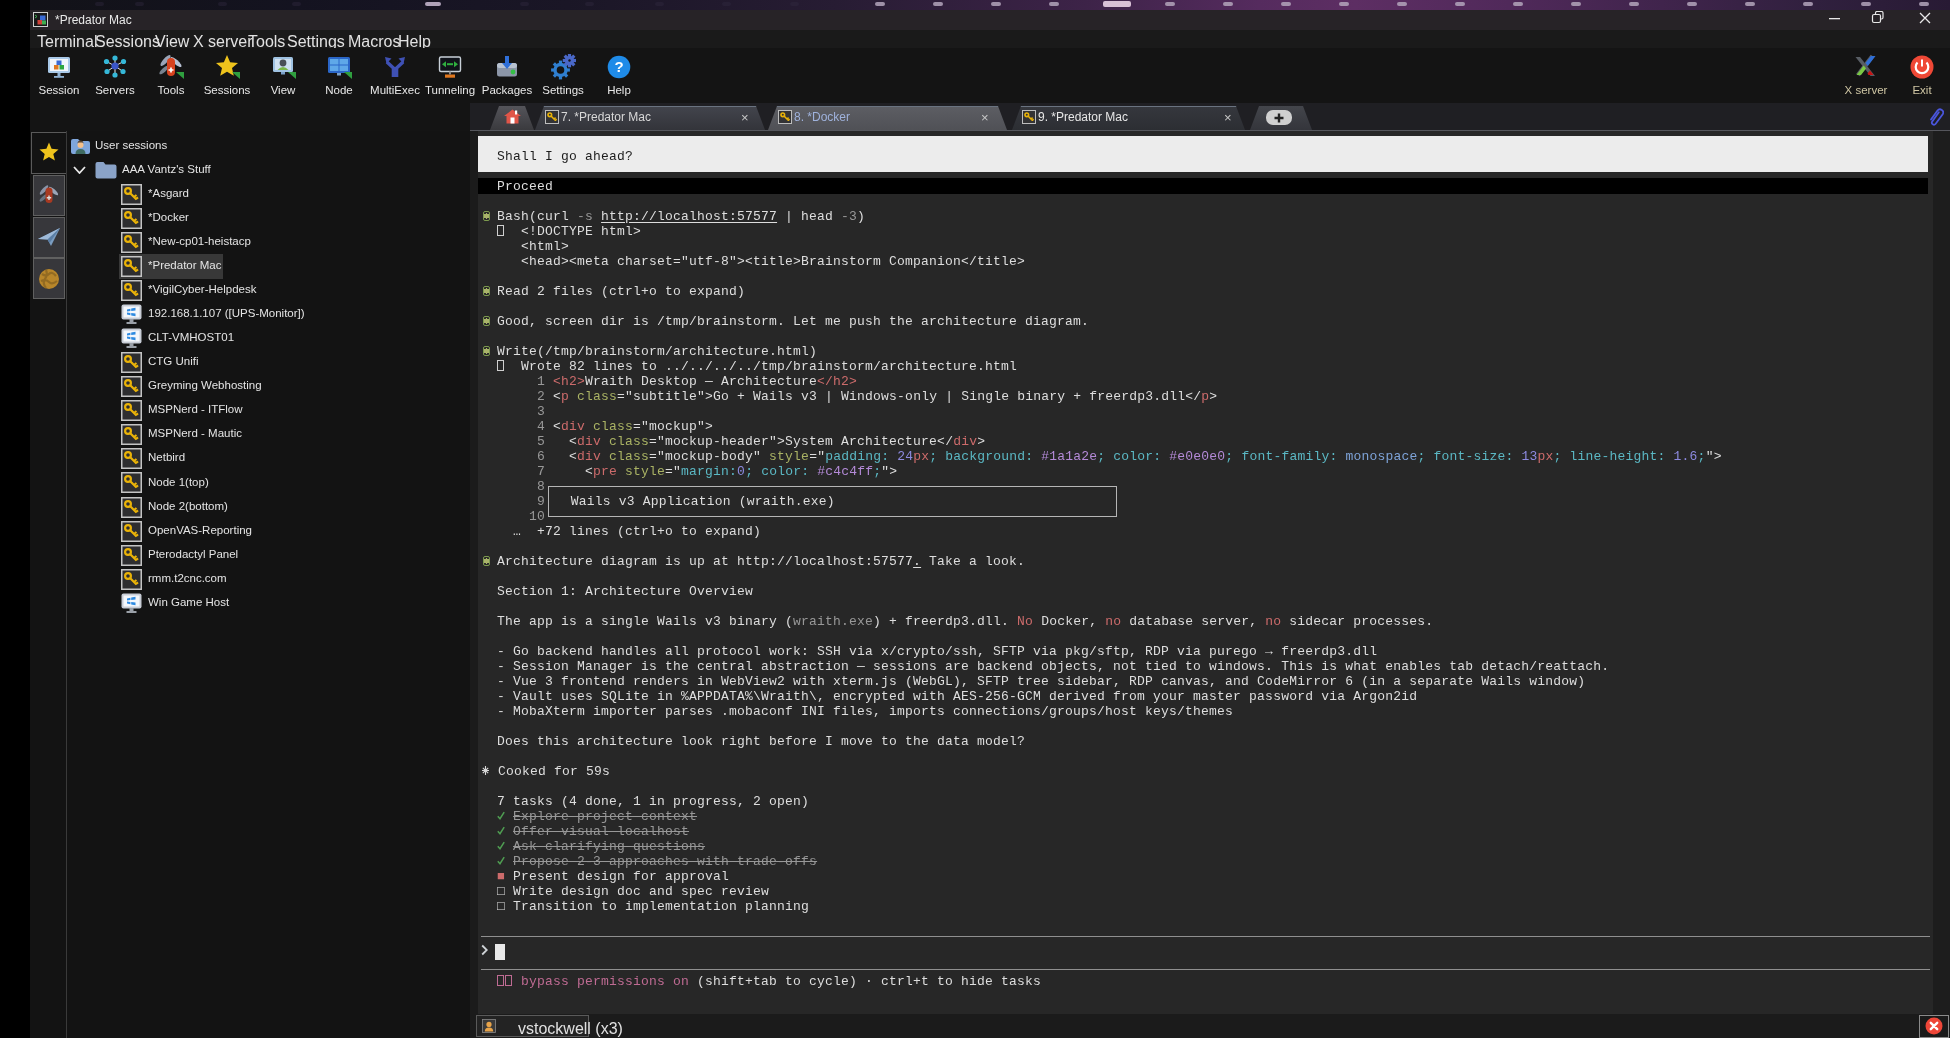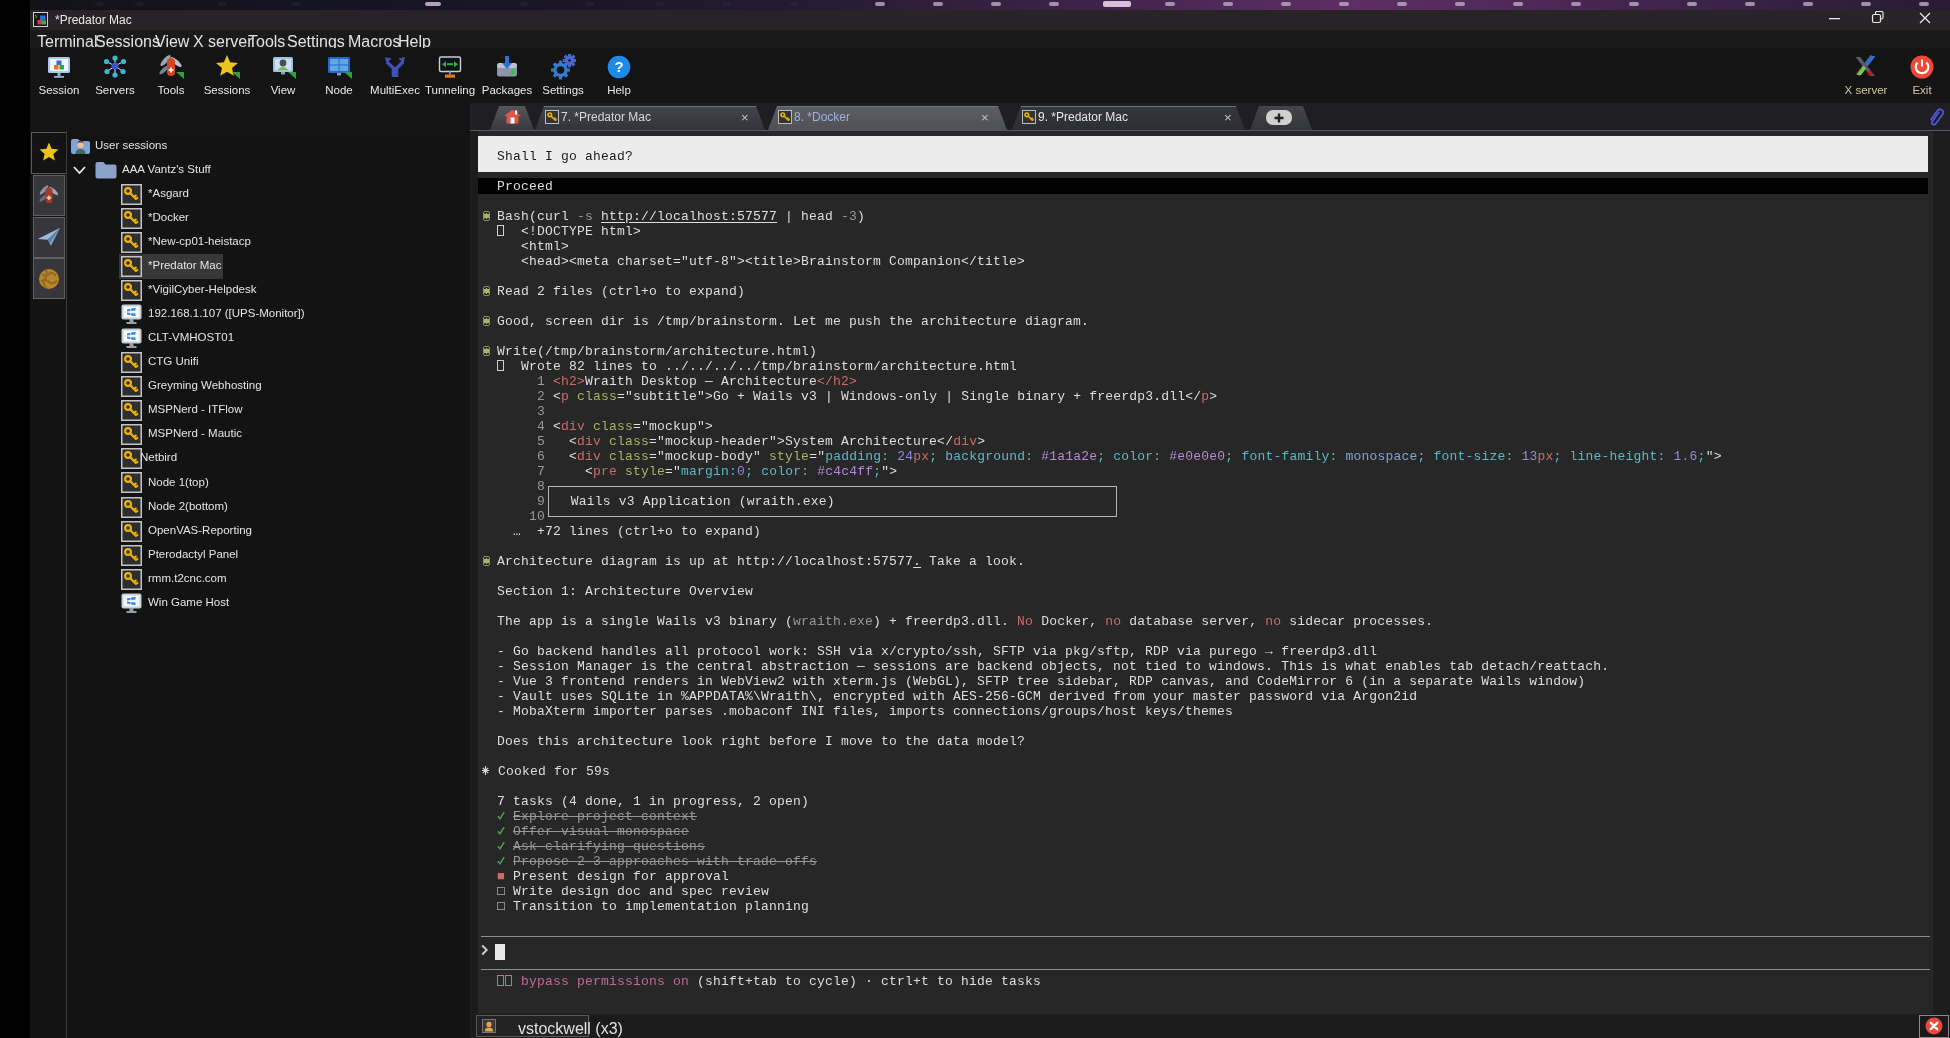--- a/index.html
+++ b/index.html
@@ -373,21 +373,21 @@
       </g>
     </svg>
 <div class="trow" style="left:148px;top:427.3px">MSPNerd - Mautic</div>
 <svg class="abs" style="left:121px;top:448.41px" width="21" height="21" viewBox="0 0 21 21">
       <rect x="0.75" y="0.75" width="19.5" height="19.5" fill="#2e2e30" stroke="#c4c4c4" stroke-width="1.5"></rect>
       <g>
         <circle cx="7" cy="7" r="2.9" fill="none" stroke="#eab308" stroke-width="2.2"></circle>
         <path d="M9 9 L15.5 15.5 M13 13 l2.5-2 M15 15 l2-1.6" stroke="#eab308" stroke-width="2.2" fill="none"></path>
       </g>
     </svg>
-<div class="trow" style="left:140px;top:451.4px">Netbird</div>
+<div class="trow" style="left:148px;top:451.4px">Netbird</div>
 <svg class="abs" style="left:121px;top:472.48px" width="21" height="21" viewBox="0 0 21 21">
       <rect x="0.75" y="0.75" width="19.5" height="19.5" fill="#2e2e30" stroke="#c4c4c4" stroke-width="1.5"></rect>
       <g>
         <circle cx="7" cy="7" r="2.9" fill="none" stroke="#eab308" stroke-width="2.2"></circle>
         <path d="M9 9 L15.5 15.5 M13 13 l2.5-2 M15 15 l2-1.6" stroke="#eab308" stroke-width="2.2" fill="none"></path>
       </g>
     </svg>
 <div class="trow" style="left:148px;top:475.5px">Node 1(top)</div>
 <svg class="abs" style="left:121px;top:496.55px" width="21" height="21" viewBox="0 0 21 21">
       <rect x="0.75" y="0.75" width="19.5" height="19.5" fill="#2e2e30" stroke="#c4c4c4" stroke-width="1.5"></rect>
@@ -529,21 +529,21 @@
           <path d="M4.5 1 V10 M1 5.5 H8 M1.8 2.8 L7.2 8.2 M7.2 2.8 L1.8 8.2"></path>
         </g>
       </svg> Cooked for 59s
 
   7 tasks (4 done, 1 in progress, 2 open)
   <svg width="8" height="11" viewBox="0 0 8 11" style="vertical-align:-1px">
         <path d="M0.8 6.2 L3 8.7 L7.2 2.2" stroke="#4f9e52" stroke-width="1.5" fill="none"></path>
       </svg> <span class="g" style="text-decoration:line-through">Explore project context</span>
   <svg width="8" height="11" viewBox="0 0 8 11" style="vertical-align:-1px">
         <path d="M0.8 6.2 L3 8.7 L7.2 2.2" stroke="#4f9e52" stroke-width="1.5" fill="none"></path>
-      </svg> <span class="g" style="text-decoration:line-through">Offer visual monospace</span>
+      </svg> <span class="g" style="text-decoration:line-through">Offer visual localhost</span>
   <svg width="8" height="11" viewBox="0 0 8 11" style="vertical-align:-1px">
         <path d="M0.8 6.2 L3 8.7 L7.2 2.2" stroke="#4f9e52" stroke-width="1.5" fill="none"></path>
       </svg> <span class="g" style="text-decoration:line-through">Ask clarifying questions</span>
   <svg width="8" height="11" viewBox="0 0 8 11" style="vertical-align:-1px">
         <path d="M0.8 6.2 L3 8.7 L7.2 2.2" stroke="#4f9e52" stroke-width="1.5" fill="none"></path>
       </svg> <span class="g" style="text-decoration:line-through">Propose 2-3 approaches with trade-offs</span>
   <span class="rd">■</span> Present design for approval
   □ Write design doc and spec review
   □ Transition to implementation planning
 

